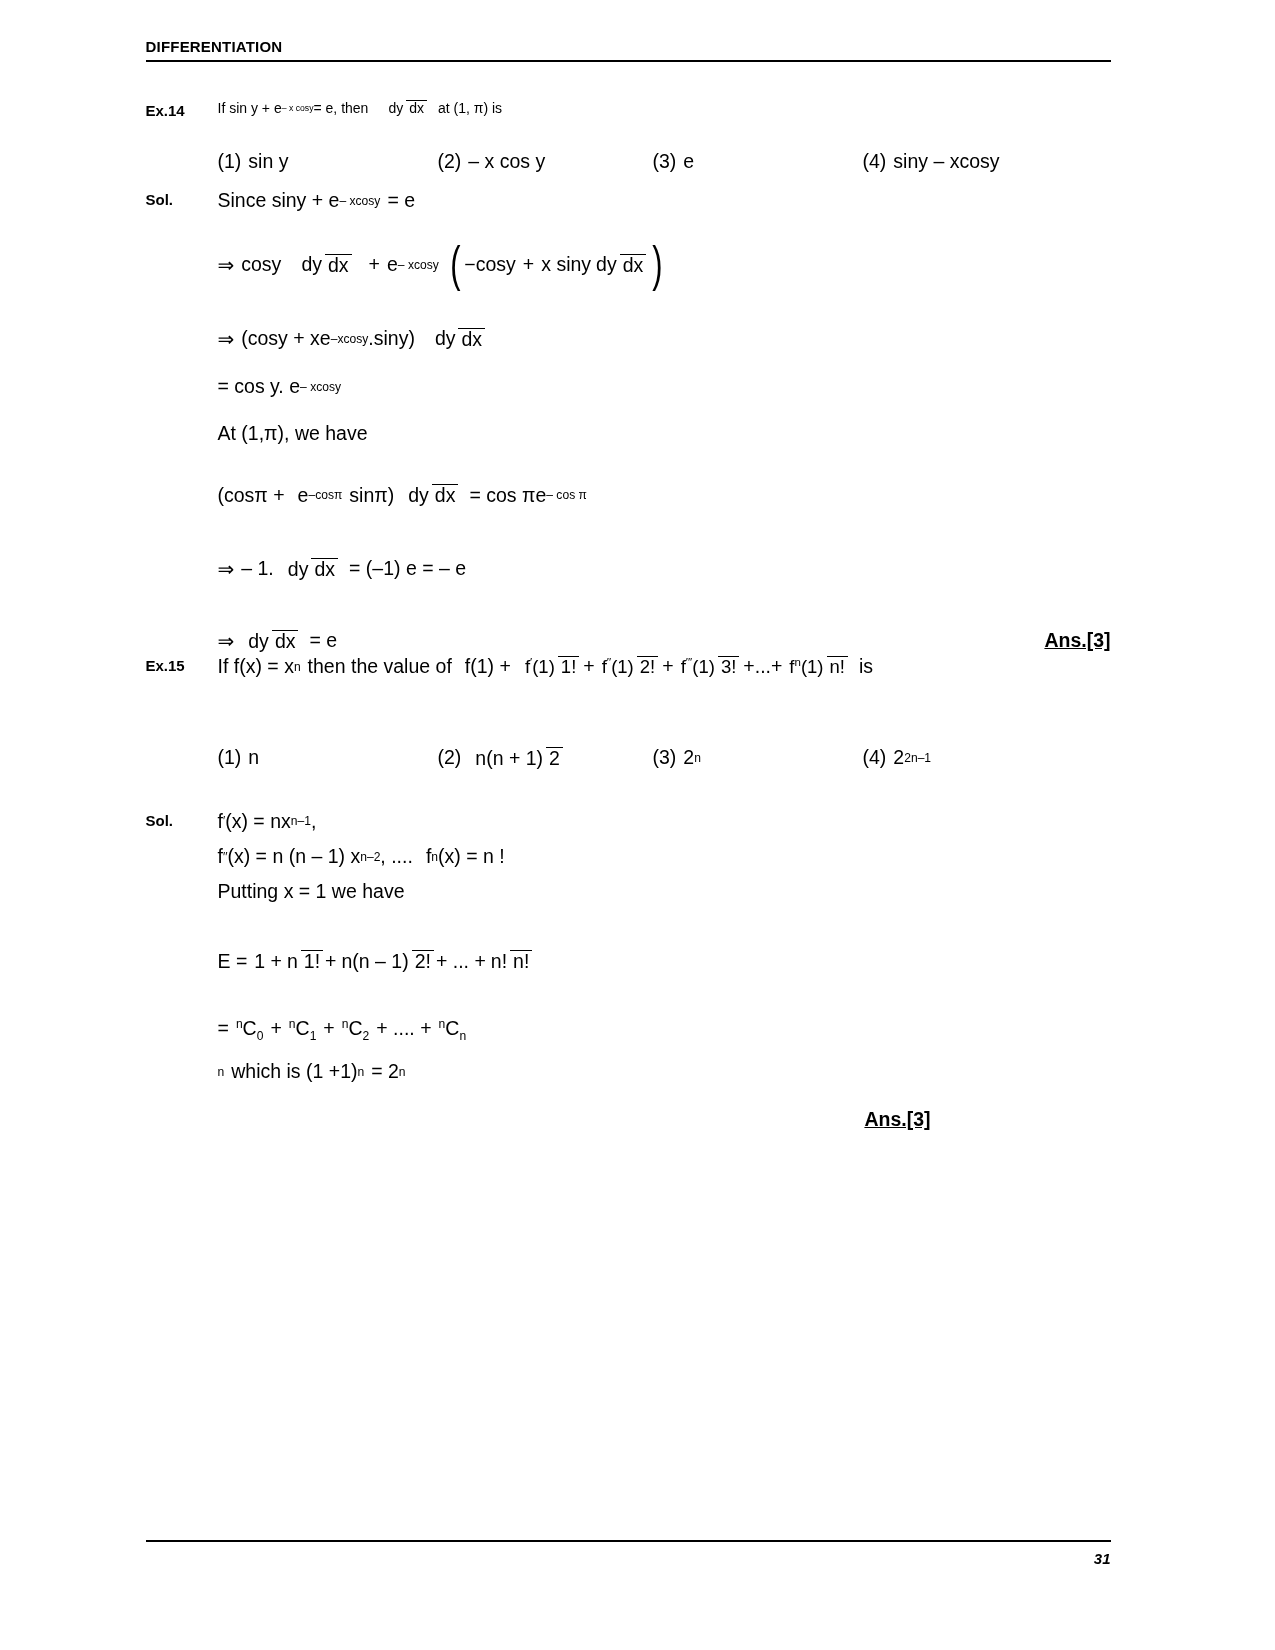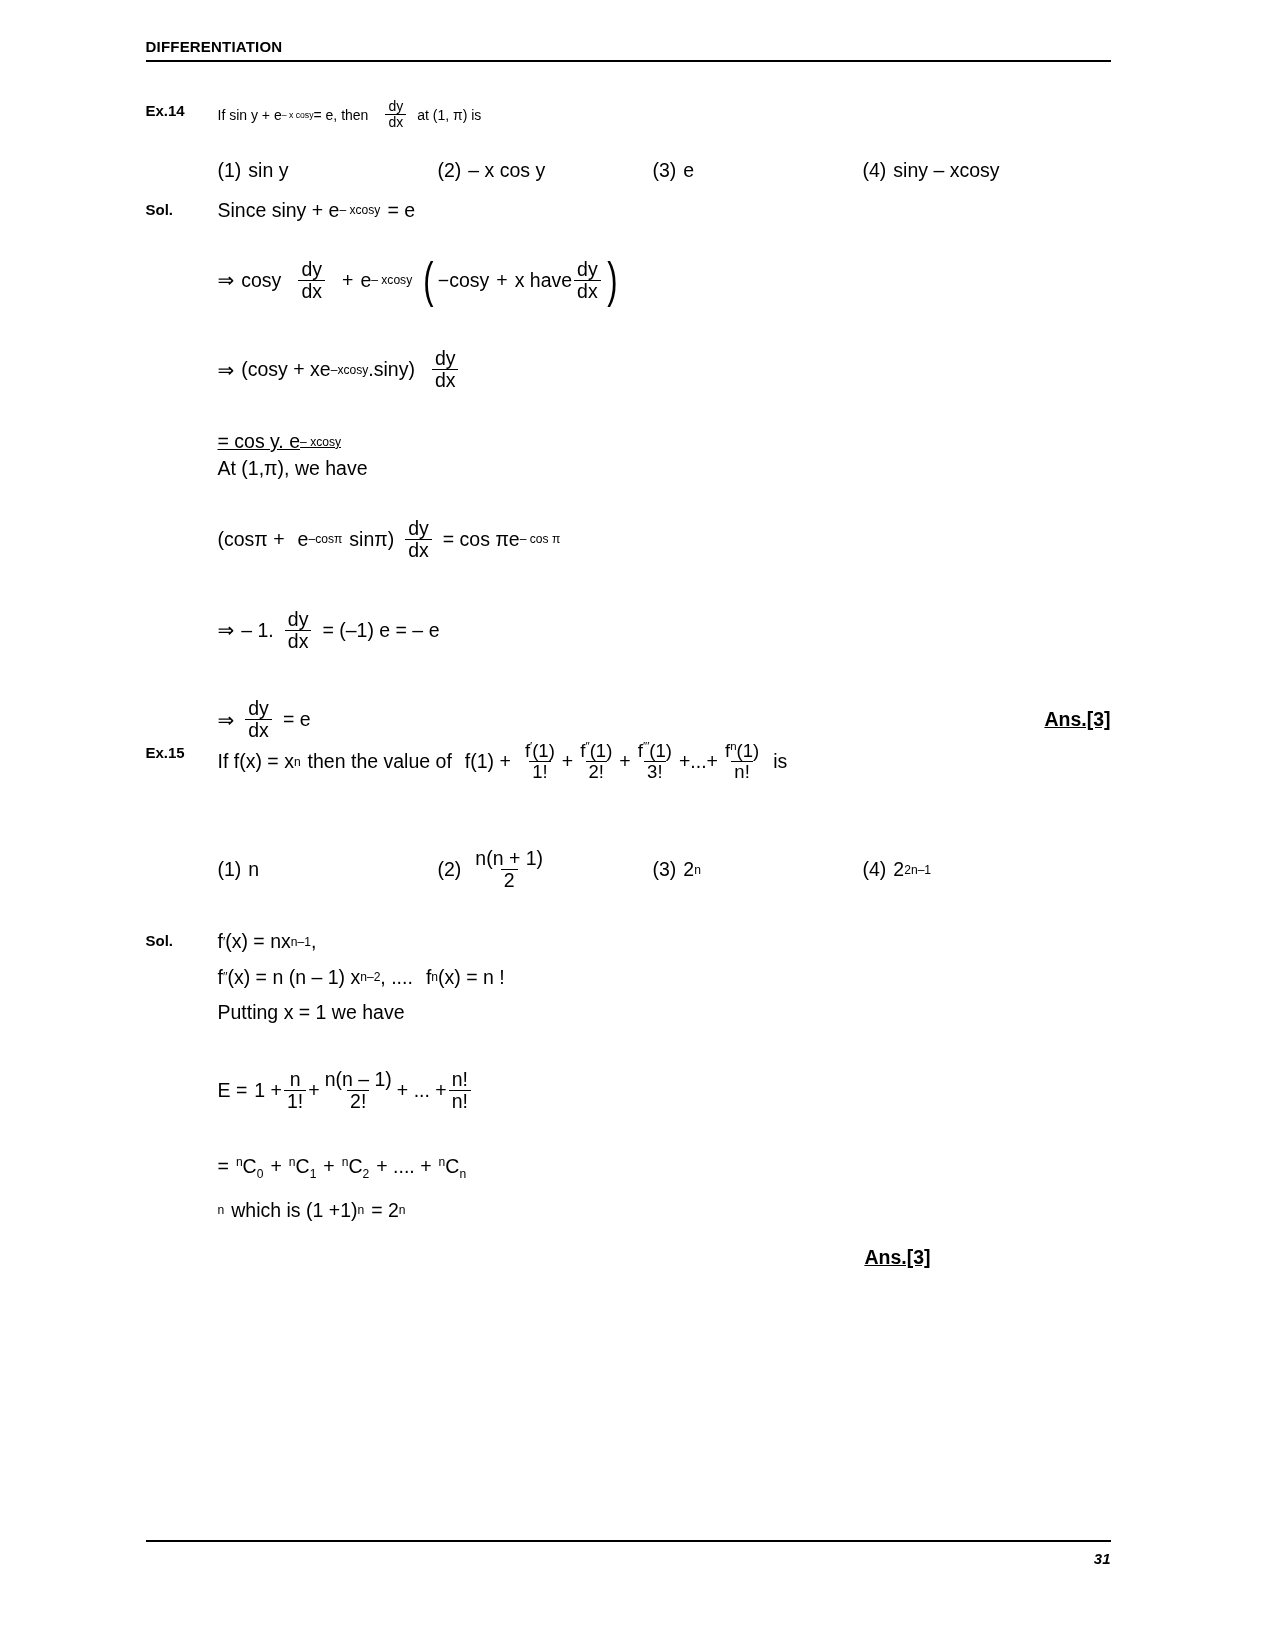--- a/index.html
+++ b/index.html
@@ -103,21 +103,21 @@
   }
   sub.sub, .sub {
     font-size: 0.62em;
     vertical-align: sub;
     line-height: 0;
   }
 
   
   .frac {
     display: inline-flex;
-    flex-direction: column;
+    flex-direction: row;
     align-items: center;
     vertical-align: middle;
     margin: 0 4px;
     line-height: 1.08;
   }
   .frac .num { padding: 0 3px; }
   .frac .den { padding: 0 3px; border-top: 1.6px solid #000; }
   .frac.tight { margin: 0 2px; }
   .frac.small { font-size: 0.95em; }
 
@@ -238,47 +238,47 @@
       <span class="txt">+</span>
       <span class="gap-s"></span>
       <span class="txt">e</span>
       <span class="sup">– xcosy</span>
       <span class="gap-s"></span>
       <span class="paren-big">(</span>
       <span class="txt">−cosy</span>
       <span class="gap-s"></span>
       <span class="txt">+</span>
       <span class="gap-s"></span>
-      <span class="txt">x have</span>
+      <span class="txt">x siny</span>
       <span class="frac tight">
         <span class="num">dy</span>
         <span class="den">dx</span>
       </span>
       <span class="paren-big">)</span>
     </div>
 
     <div class="indent line" style="margin-top:46px;">
       <span class="arrow">⇒</span>
       <span class="gap-s"></span>
       <span class="txt">(cosy + xe</span>
       <span class="sup">–xcosy</span>
       <span class="txt">.siny)</span>
       <span class="gap-m"></span>
       <span class="frac">
         <span class="num">dy</span>
         <span class="den">dx</span>
       </span>
     </div>
 
-    <div class="indent line" style="margin-top:38px;text-decoration:underline;">
+    <div class="indent line" style="margin-top:22px;">
       <span class="txt">= cos y. e</span>
       <span class="sup">– xcosy</span>
     </div>
 
-    <div class="indent line" style="margin-top:2px;">
+    <div class="indent line" style="margin-top:22px;">
       <span class="txt">At (1,π), we have</span>
     </div>
 
     <div class="indent line" style="margin-top:36px;">
       <span class="txt">(cosπ +</span>
       <span class="gap-m"></span>
       <span class="txt">e</span>
       <span class="sup">–cosπ</span>
       <span class="gap-s"></span>
       <span class="txt">sinπ)</span>

